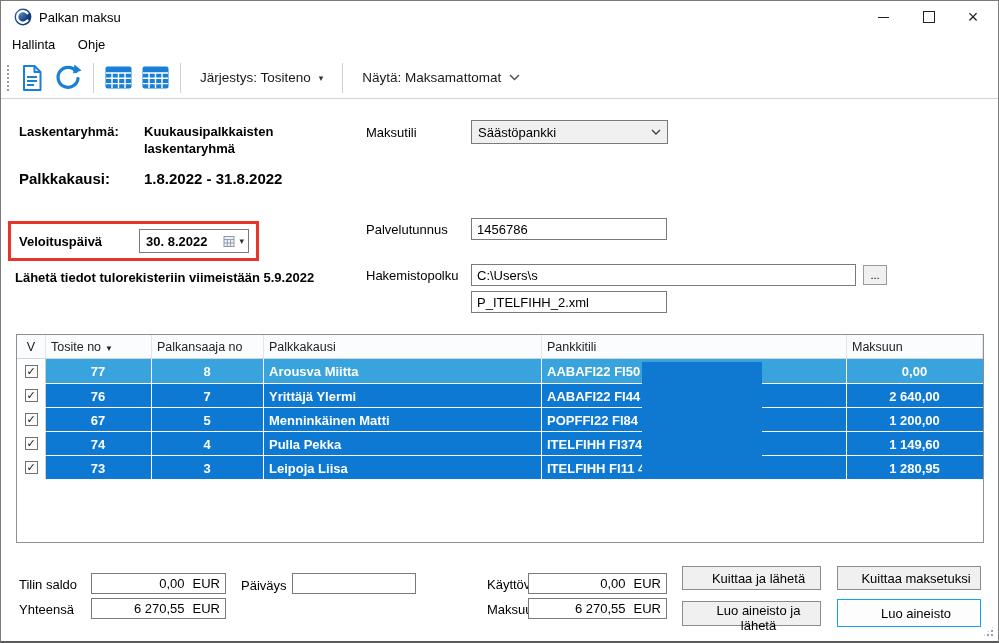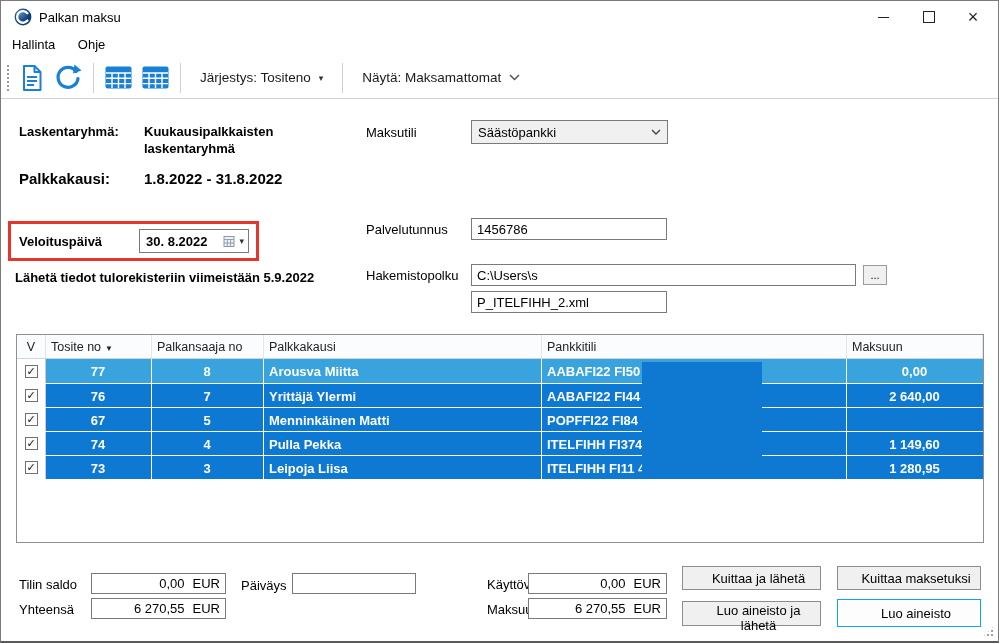--- a/index.html
+++ b/index.html
@@ -236,20 +236,21 @@
       <div class="td num c6">2 640,00</div>
     </div>
     <div class="trow">
       <div class="td check c1">
           <span class="cb">✓</span>
         </div>
       <div class="td num c2">67</div>
       <div class="td num c3">5</div>
       <div class="td c4">Menninkäinen Matti</div>
       <div class="td c5">POPFFI22 FI84 4</div>
+      <div class="td num c6">1 200,00</div>
     </div>
     <div class="trow">
       <div class="td check c1">
           <span class="cb">✓</span>
         </div>
       <div class="td num c2">74</div>
       <div class="td num c3">4</div>
       <div class="td c4">Pulla Pekka</div>
       <div class="td c5">ITELFIHH FI3742</div>
       <div class="td num c6">1 149,60</div>

